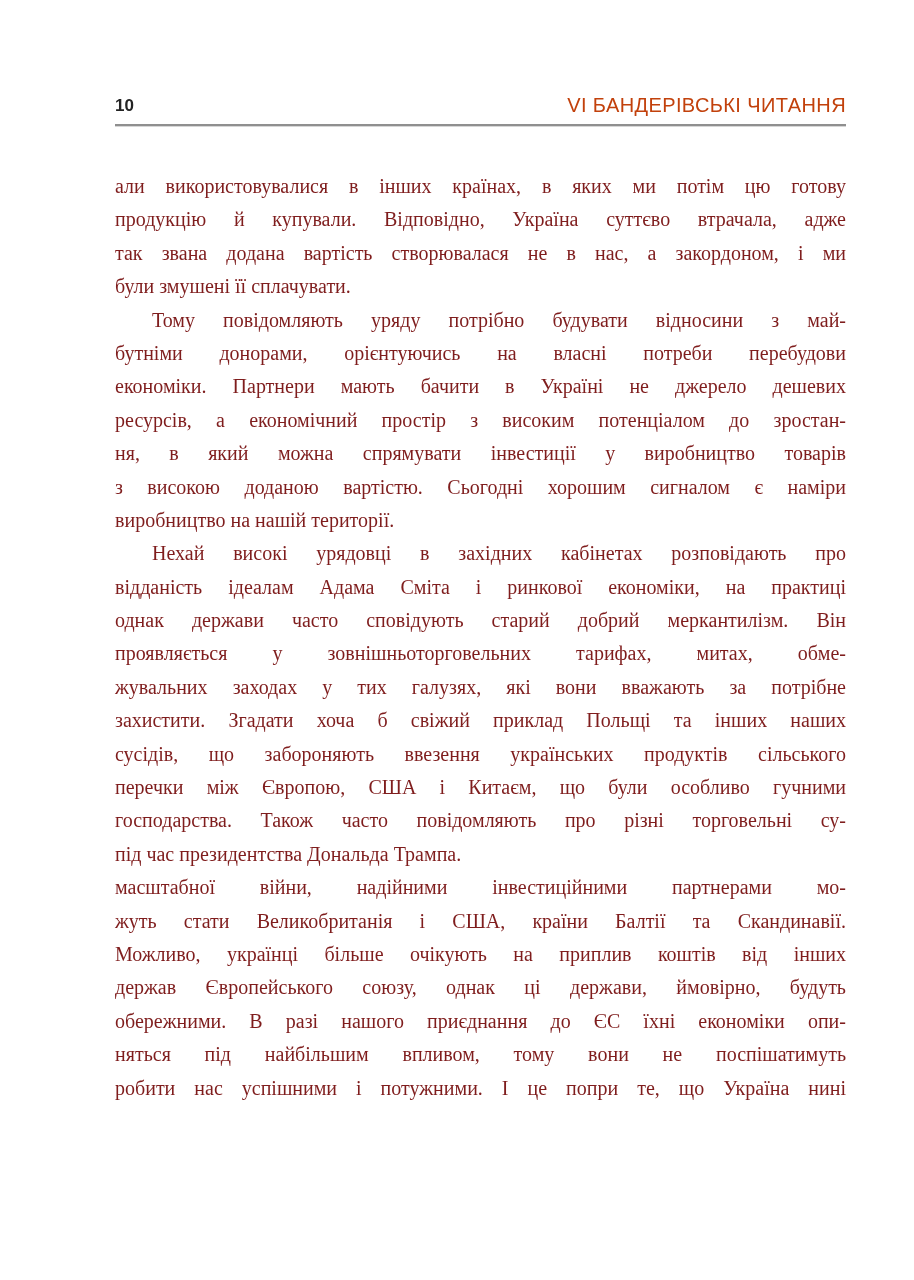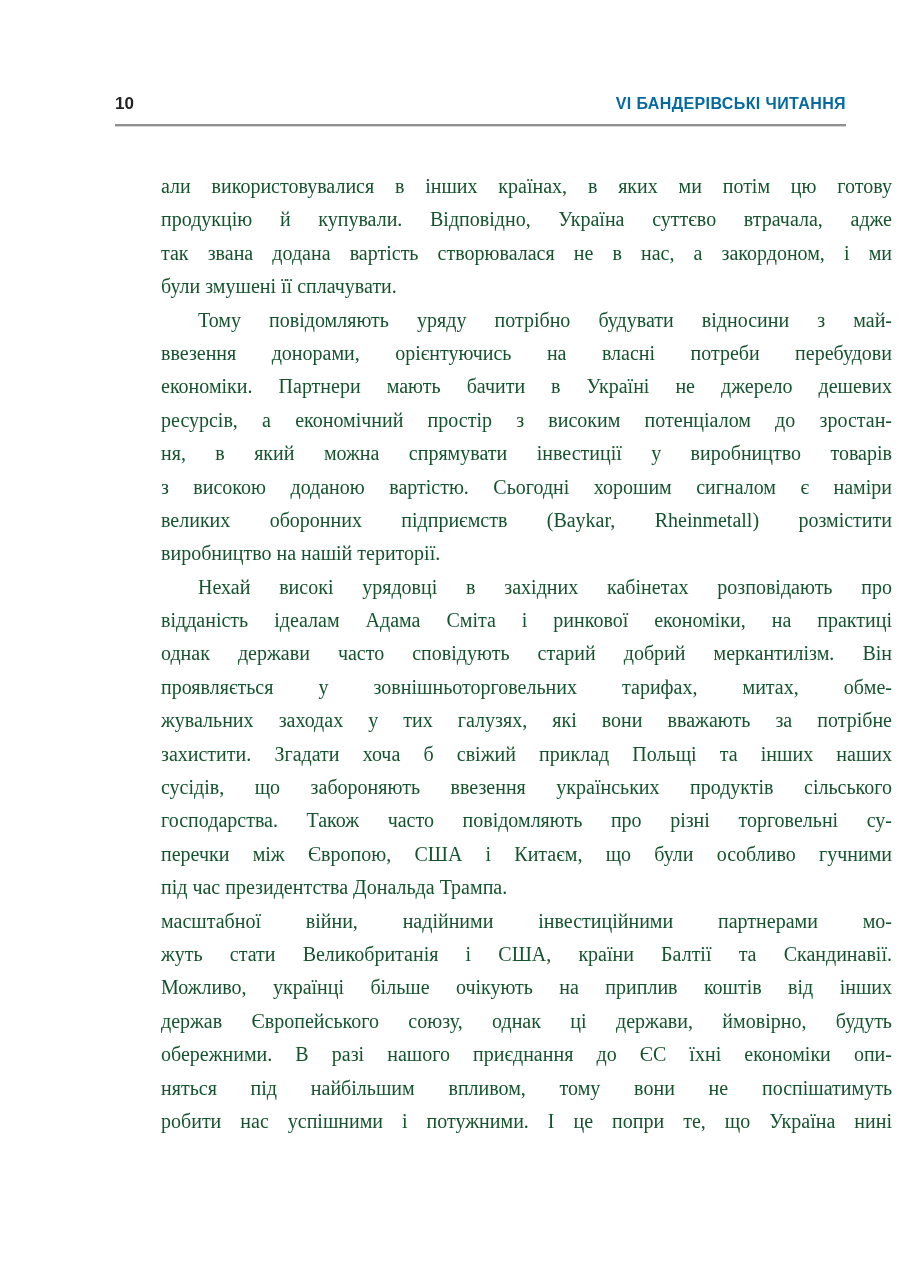--- a/index.html
+++ b/index.html
@@ -26,43 +26,42 @@
     justify-content: space-between;
     align-items: center;
     font-family: "Liberation Sans", sans-serif;
   }
   .page-number {
     font-size: 17px;
     font-weight: bold;
     color: #232323;
   }
   .running-title {
-    font-size: 16px;
-    font-weight: bold;
+    font-size: 20px;
+    font-weight: normal;
     letter-spacing: 0.4px;
-    color: #0369a1;
+    color: #c2410c;
   }
   .header-rule {
     position: absolute;
     left: 115px;
     width: 731px;
     top: 124px;
     height: 2px;
     background: #8f8f8f;
     border-bottom: 1px solid #d6d6d6;
   }
   .page-body {
     position: absolute;
     left: 115px;
     top: 170px;
     width: 731px;
-    color: #14532d;
+    color: #7f1d1d;
     font-size: 20px;
     font-weight: 500;
-    margin-left: 46px;
   }
   .paragraph {
     margin: 0;
   }
   .line {
     line-height: 33.4px;
     height: 33.4px;
     overflow: visible;
   }
   .line.fill {
@@ -91,38 +90,37 @@
 
   <main class="page-body" id="page-body">
       <div class="paragraph">
         <div class="line fill">али використовувалися в інших країнах, в яких ми потім цю готову</div>
         <div class="line fill">продукцію й купували. Відповідно, Україна суттєво втрачала, адже</div>
         <div class="line fill">так звана додана вартість створювалася не в нас, а закордоном, і ми</div>
         <div class="line last">були змушені її сплачувати.</div>
       </div>
       <div class="paragraph">
         <div class="line fill indent">Тому повідомляють уряду потрібно будувати відносини з май-</div>
-        <div class="line fill">ввезення донорами, орієнтуючись на власні потреби перебудови</div>
+        <div class="line fill">бутніми донорами, орієнтуючись на власні потреби перебудови</div>
         <div class="line fill">економіки. Партнери мають бачити в Україні не джерело дешевих</div>
         <div class="line fill">ресурсів, а економічний простір з високим потенціалом до зростан-</div>
         <div class="line fill">ня, в який можна спрямувати інвестиції у виробництво товарів</div>
         <div class="line fill">з високою доданою вартістю. Сьогодні хорошим сигналом є наміри</div>
-        <div class="line fill">великих оборонних підприємств (Baykar, Rheinmetall) розмістити</div>
         <div class="line last">виробництво на нашій території.</div>
       </div>
       <div class="paragraph">
         <div class="line fill indent">Нехай високі урядовці в західних кабінетах розповідають про</div>
         <div class="line fill">відданість ідеалам Адама Сміта і ринкової економіки, на практиці</div>
         <div class="line fill">однак держави часто сповідують старий добрий меркантилізм. Він</div>
         <div class="line fill">проявляється у зовнішньоторговельних тарифах, митах, обме-</div>
         <div class="line fill">жувальних заходах у тих галузях, які вони вважають за потрібне</div>
         <div class="line fill">захистити. Згадати хоча б свіжий приклад Польщі та інших наших</div>
         <div class="line fill">сусідів, що забороняють ввезення українських продуктів сільського</div>
+        <div class="line fill">перечки між Європою, США і Китаєм, що були особливо гучними</div>
         <div class="line fill">господарства. Також часто повідомляють про різні торговельні су-</div>
-        <div class="line fill">перечки між Європою, США і Китаєм, що були особливо гучними</div>
         <div class="line last">під час президентства Дональда Трампа.</div>
       </div>
       <div class="paragraph">
         <div class="line fill">масштабної війни, надійними інвестиційними партнерами мо-</div>
         <div class="line fill">жуть стати Великобританія і США, країни Балтії та Скандинавії.</div>
         <div class="line fill">Можливо, українці більше очікують на приплив коштів від інших</div>
         <div class="line fill">держав Європейського союзу, однак ці держави, ймовірно, будуть</div>
         <div class="line fill">обережними. В разі нашого приєднання до ЄС їхні економіки опи-</div>
         <div class="line fill">няться під найбільшим впливом, тому вони не поспішатимуть</div>
         <div class="line fill">робити нас успішними і потужними. І це попри те, що Україна нині</div>

